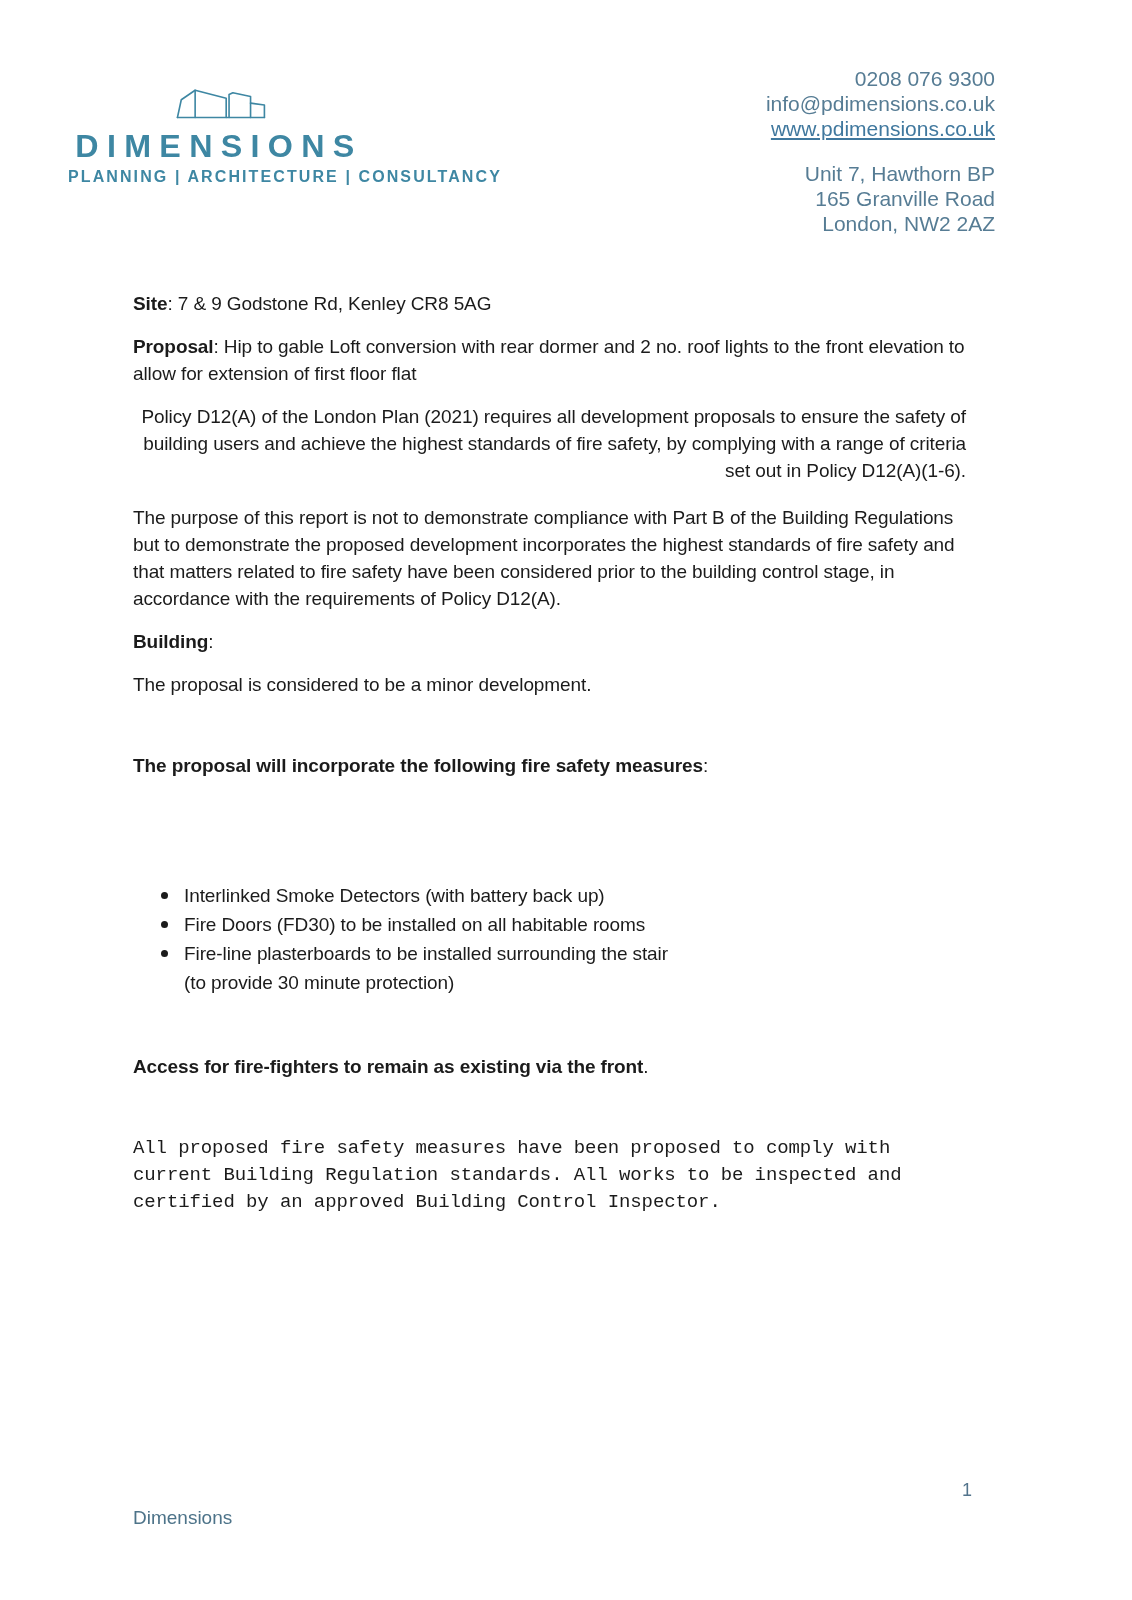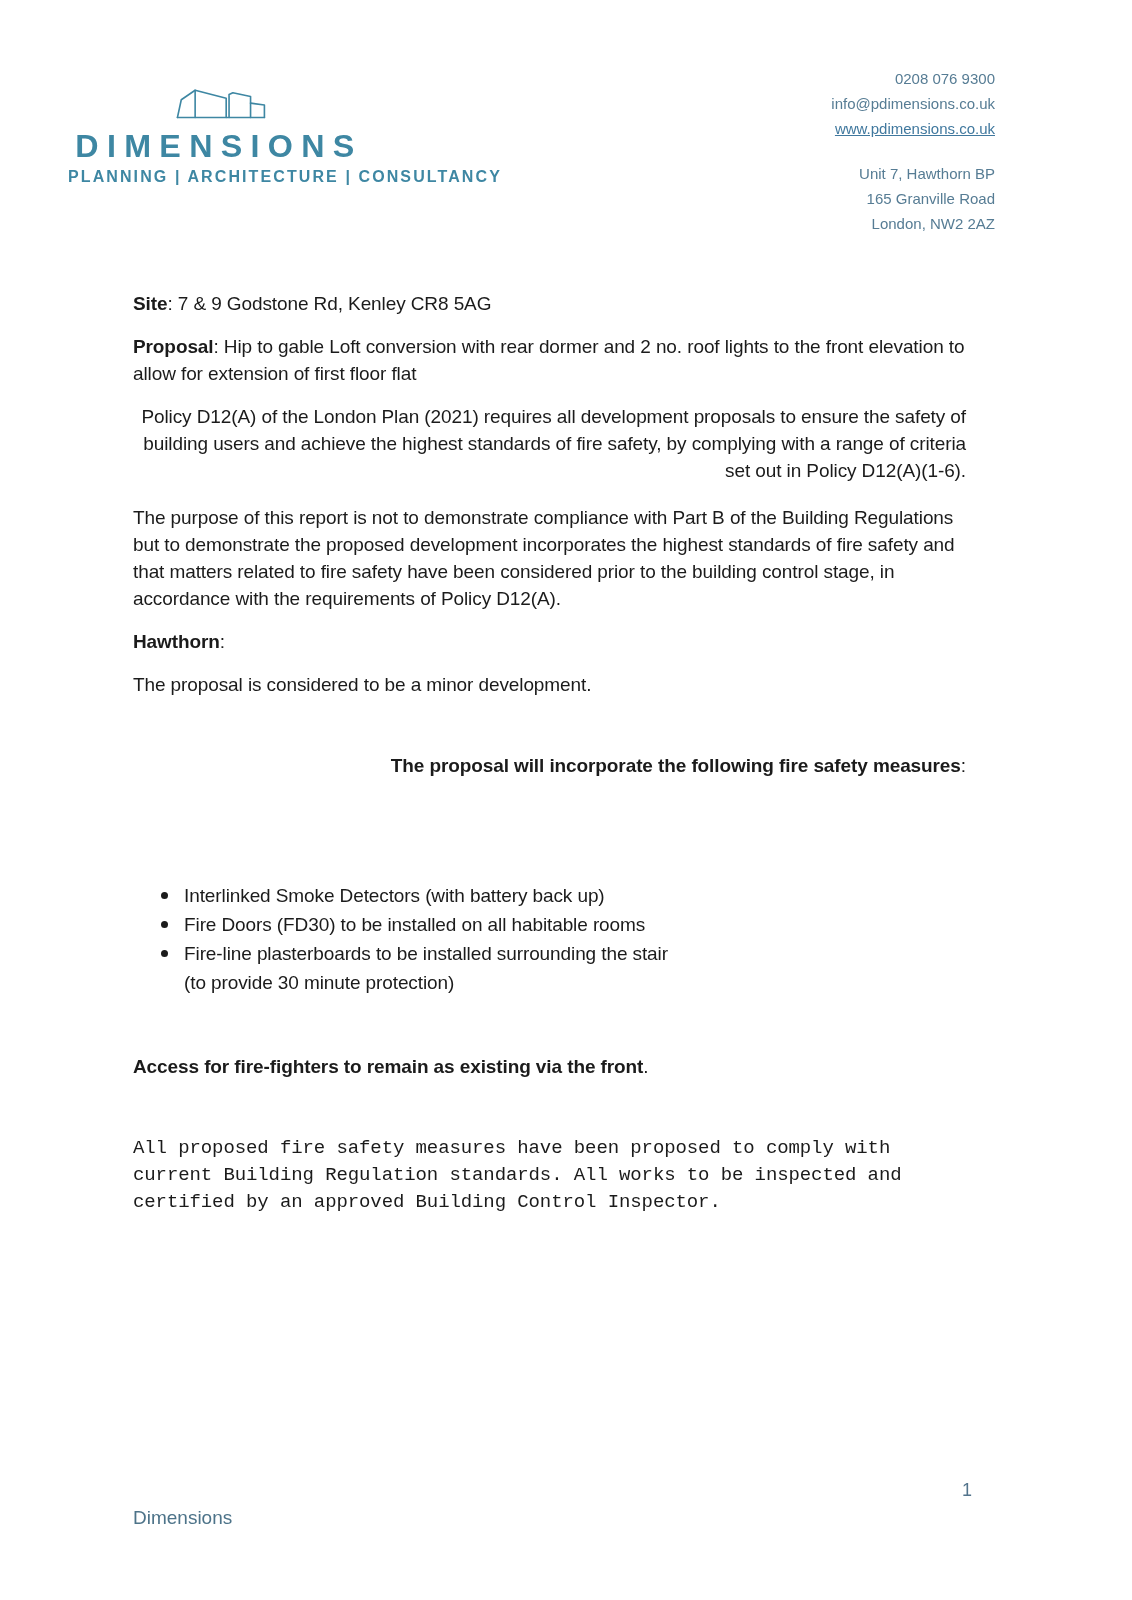--- a/index.html
+++ b/index.html
@@ -28,21 +28,21 @@
   .tagline{
     margin-top:3px;
     font-size:16px;font-weight:700;
     letter-spacing:2.1px;
     color:#3e87a3;
     white-space:nowrap;
   }
   .contact-block{
     position:absolute;right:137px;top:66px;
     text-align:right;
-    font-size:15px;line-height:25px;
+    font-size:21px;line-height:25px;
     color:#567c94;
   }
   .contact-block a{
     color:#40789e;text-decoration:underline;cursor:pointer;
   }
   .address{margin-top:20px;}
   
   .doc{
     position:absolute;left:133px;top:290px;width:833px;
     font-size:19px;line-height:27px;
@@ -52,21 +52,21 @@
     margin:0 0 49px 0;
     font-size:31px;line-height:36px;font-weight:400;
     letter-spacing:-0.3px;
     color:#2f5496;
   }
   .doc p{margin:0 0 16px 0;}
   .doc p.gap-lg{margin-bottom:20px;text-align:right;}
   .b{font-weight:700;}
   .strategy-p{margin-top:3px;}
   .minor-p{margin-bottom:0 !important;}
-  .measures-p{margin-top:54px !important;margin-bottom:0 !important;text-align:right;}
+  .measures-p{margin-top:54px !important;margin-bottom:0 !important;}
   ul.measures-list{
     list-style:none;
     margin:102px 0 0 0;padding:0;
   }
   ul.measures-list li{
     position:relative;
     padding-left:51px;
     line-height:29px;
   }
   ul.measures-list li .dot{
@@ -119,21 +119,21 @@
   <div class="doc">
 
     <p><span class="b">Site</span><span>: 7 &amp; 9 Godstone Rd, Kenley CR8 5AG</span></p>
 
     <p><span class="b">Proposal</span><span>: Hip to gable Loft conversion with rear dormer and 2 no. roof lights to the front elevation to allow for extension of first floor flat</span></p>
 
     <p class="gap-lg">Policy D12(A) of the London Plan (2021) requires all development proposals to ensure the safety of building users and achieve the highest standards of fire safety, by complying with a range of criteria set out in Policy D12(A)(1-6).</p>
 
     <p>The purpose of this report is not to demonstrate compliance with Part B of the Building Regulations but to demonstrate the proposed development incorporates the highest standards of fire safety and that matters related to fire safety have been considered prior to the building control stage, in accordance with the requirements of Policy D12(A).</p>
 
-    <p class="strategy-p"><span class="b">Hawthorn</span><span>:</span></p>
+    <p class="strategy-p"><span class="b">Building</span><span>:</span></p>
 
     <p class="minor-p">The proposal is considered to be a minor development.</p>
 
     <p class="measures-p"><span class="b">The proposal will incorporate the following fire safety measures</span><span>:</span></p>
 
     <ul class="measures-list">
       <li><span class="dot"></span><span>Interlinked Smoke Detectors (with battery back up)</span></li>
       <li><span class="dot"></span><span>Fire Doors (FD30) to be installed on all habitable rooms</span></li>
       <li><span class="dot"></span><span>Fire-line plasterboards to be installed surrounding the stair</span>
         <div>(to provide 30 minute protection)</div></li>

